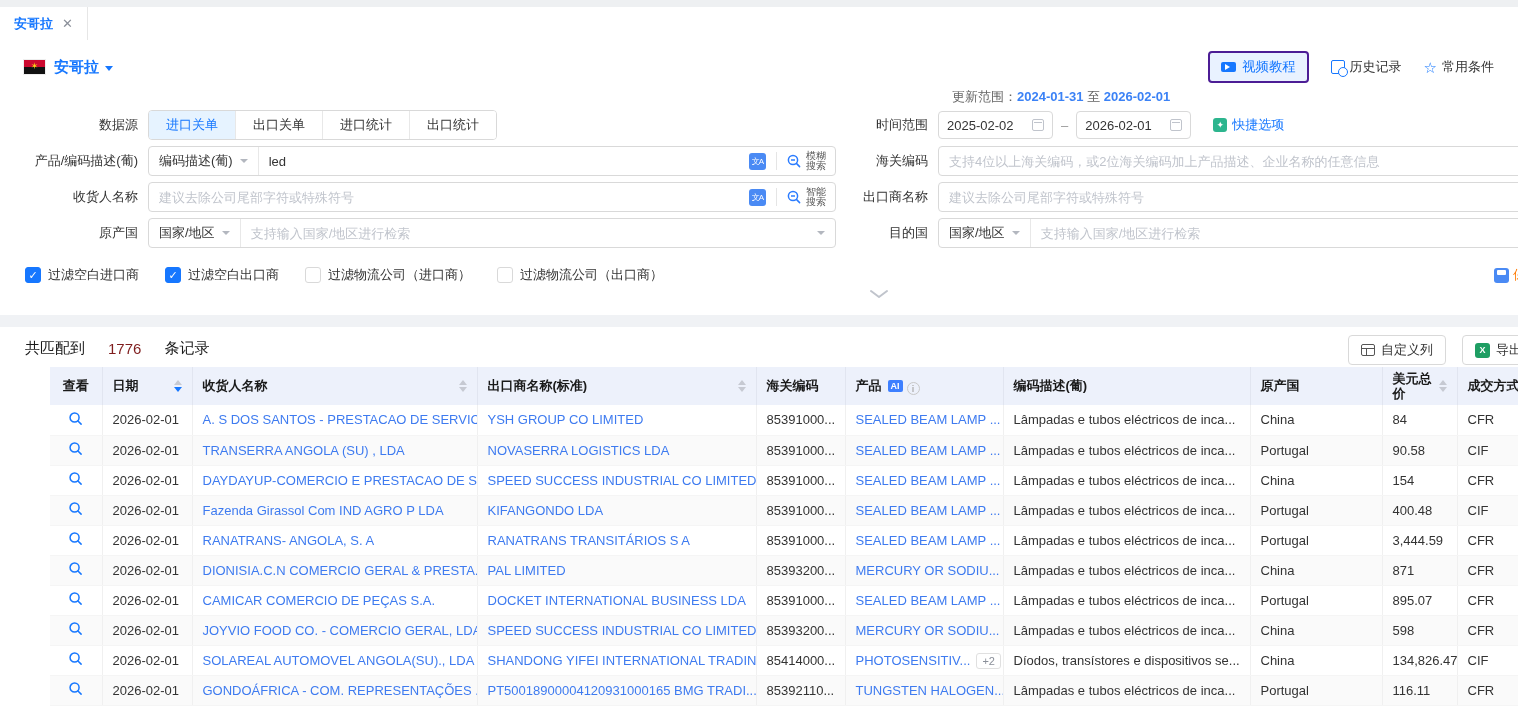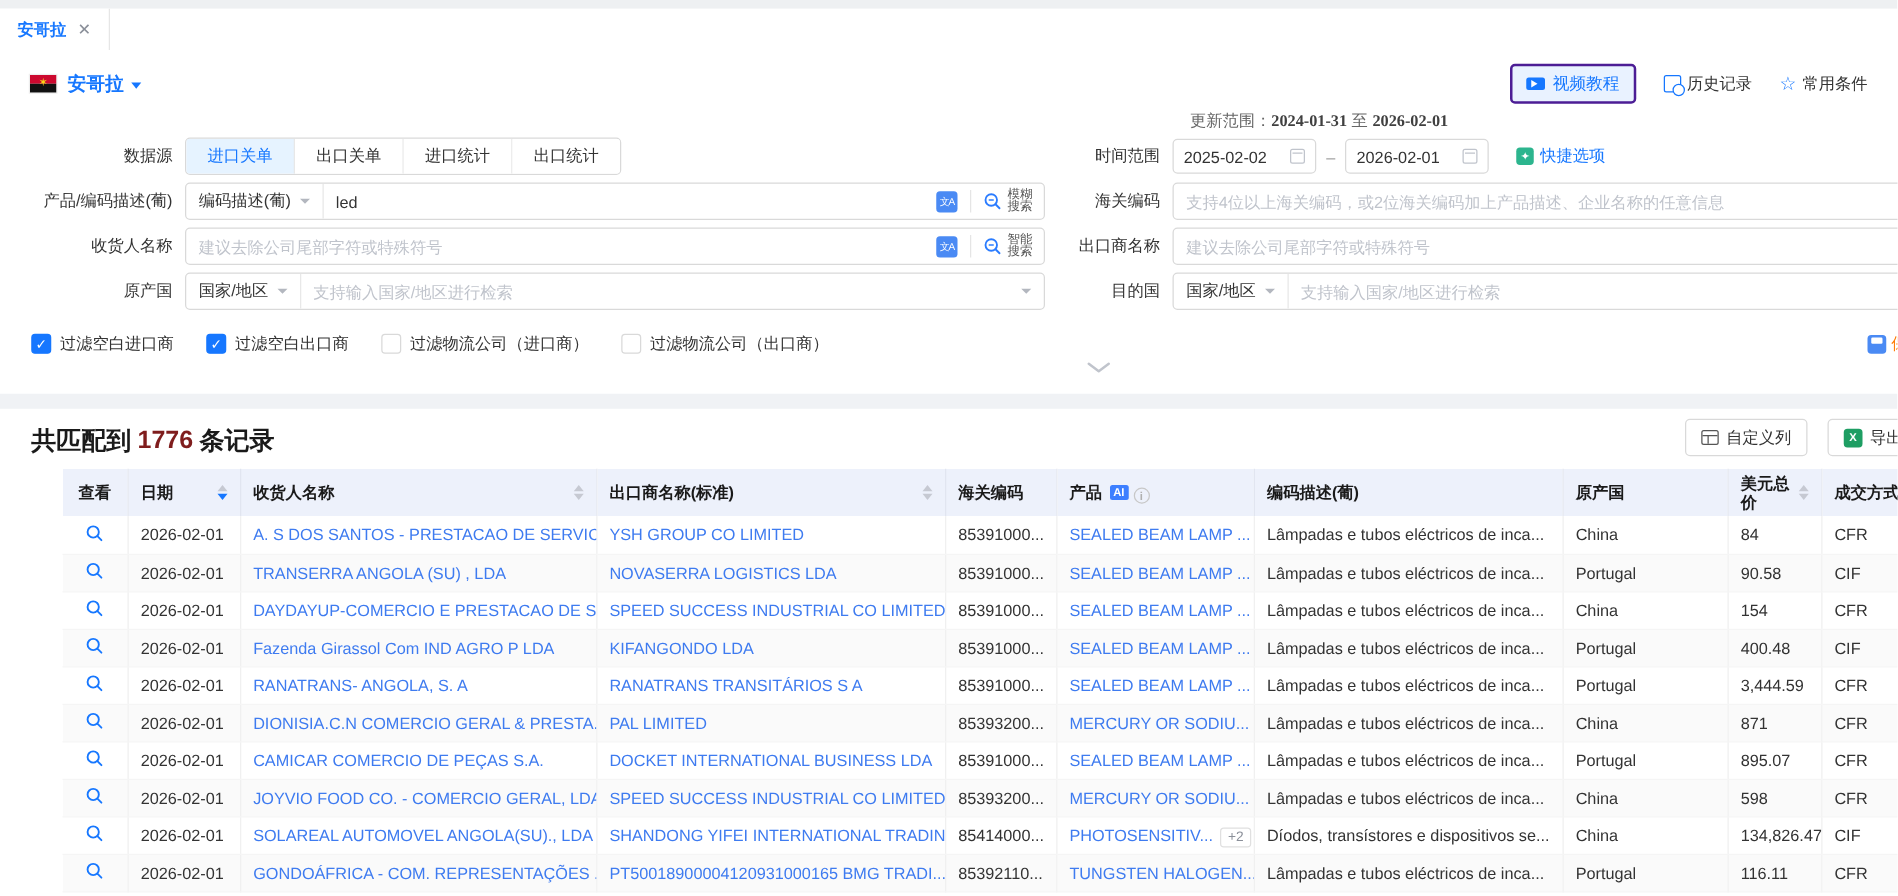--- a/index.html
+++ b/index.html
@@ -46,21 +46,21 @@
   .f-label-r { width:102px; text-align:right; padding-right:10px; flex:none; color:#333; }
   .f-ctrl-r { flex:1; display:flex; align-items:center; margin-right:-8px; position:relative; }
 
   .seg { display:flex; border:1px solid #d9d9d9; border-radius:4px; overflow:hidden; height:30px; }
   .seg-btn { padding:0 17px; display:flex; align-items:center; background:#fff; color:#333;
     border:none; border-right:1px solid #e8e8e8; font-size:13px; cursor:pointer; }
   .seg-btn:last-child { border-right:none; }
   .seg-btn.active { background:#e6f3ff; color:#1677ff; }
 
   .update-range { position:absolute; left:14px; top:-23px; white-space:nowrap; font-size:13px; color:#666; }
-  .update-range b { color:#404040; font-weight:700;font-family:Liberation Serif, serif; }
+  .update-range b { color:#3b82f6; font-weight:700; }
 
   .datebox { display:flex; align-items:center; justify-content:space-between; width:115px; height:28px;
     border:1px solid #d9d9d9; border-radius:4px; padding:0 8px; background:#fff; }
   .date-sep { margin:0 8px; color:#999; }
   .icon-cal { width:12px; height:12px; border:1.3px solid #c0c4cc; border-radius:2px; position:relative; }
   .icon-cal::before { content:""; position:absolute; top:2px; left:1px; right:1px; height:1.3px; background:#c0c4cc; }
   .quick { display:flex; align-items:center; gap:5px; margin-left:22px; cursor:pointer; }
   .icon-quick { width:14px; height:14px; background:#2cb58e; border-radius:3px; color:#fff; font-size:9px;
     display:flex; align-items:center; justify-content:center; }
   .icon-quick::after { content:"✦"; }
@@ -97,21 +97,21 @@
   .icon-save::after { content:""; position:absolute; left:3px; top:2px; right:3px; height:5px; background:#fff; border-radius:1px; }
   .save-cond .lbl { color:#ff7a00; }
 
   .collapse-bar { height:26px; display:flex; align-items:flex-start; justify-content:center; }
   .collapse-chev { transform:translateX(120px); cursor:pointer; }
 
   .section-gap { height:12px; background:#f0f2f5; }
 
   
   .results { padding:12px 0 0 25px; position:relative; }
-  .count-line { font-size:20px; font-weight:700; color:#1a1a1a; display:flex; align-items:center; gap:5px; }
+  .count-line { font-size:15px; font-weight:400; color:#1a1a1a; display:flex; align-items:center; gap:23px; }
   .count-num { color:#7f1d1d; }
   .results-toolbar { position:absolute; top:8px; left:1348px; display:flex; gap:16px; white-space:nowrap; }
   .tool-btn { display:flex; align-items:center; gap:6px; background:#fff; border:1px solid #d9d9d9;
     border-radius:4px; height:30px; padding:0 12px; font-size:13px; color:#333; cursor:pointer; }
   .icon-custcol { width:14px; height:12px; border:1.4px solid #555; border-radius:2px; position:relative; }
   .icon-custcol::before { content:""; position:absolute; left:0; right:0; top:2.5px; height:1.4px; background:#555; }
   .icon-custcol::after { content:""; position:absolute; left:4px; top:2.5px; bottom:0; width:1.4px; background:#555; }
   .icon-excel { width:15px; height:15px; background:#1e9e63; border-radius:3px; color:#fff; font-size:9px;
     font-weight:700; display:flex; align-items:center; justify-content:center; }
   .icon-excel::after { content:"X"; }

